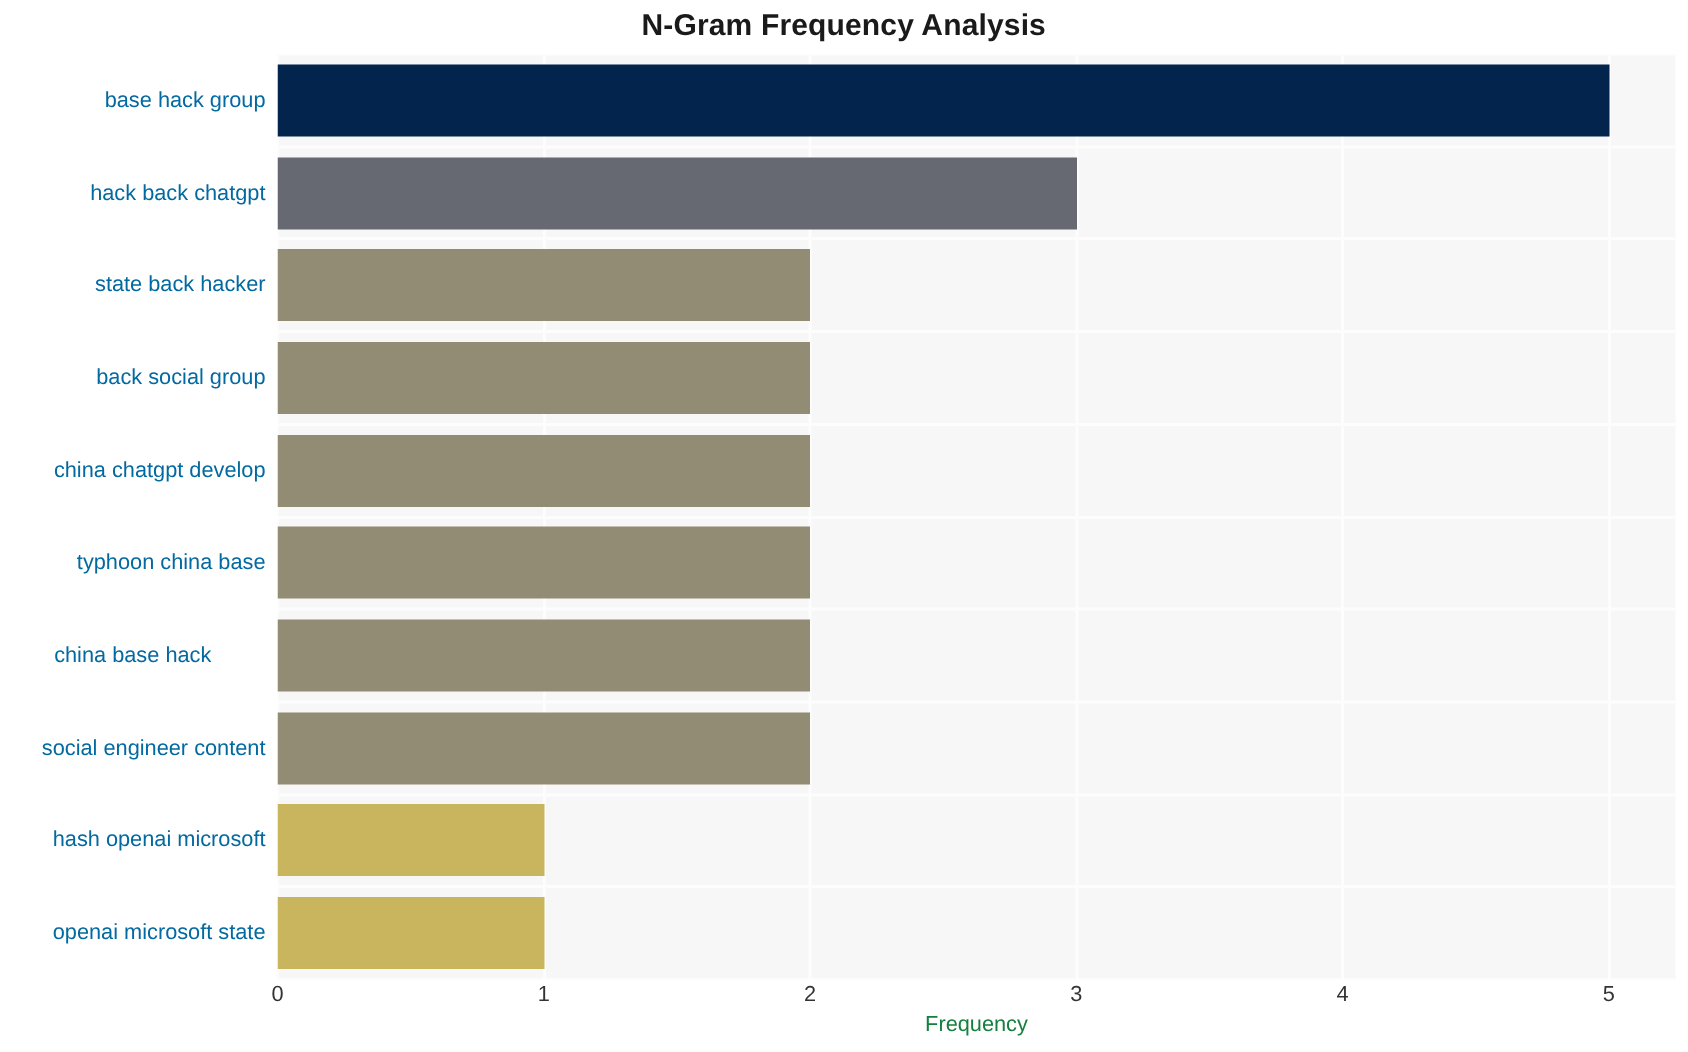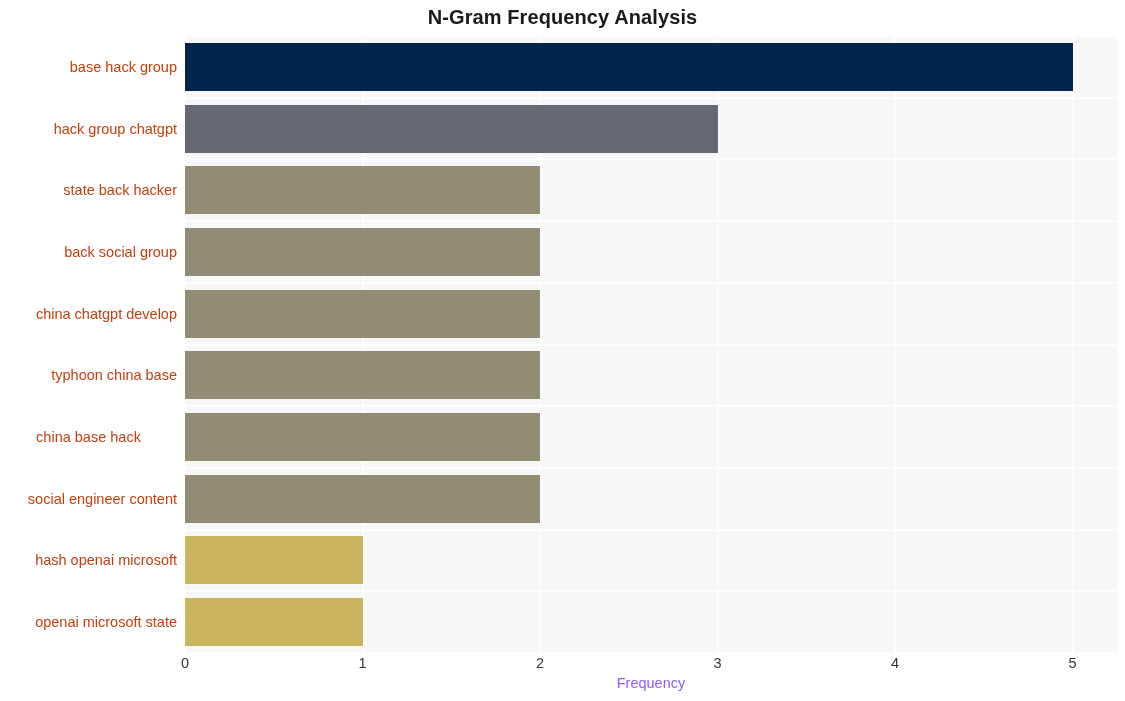--- a/index.html
+++ b/index.html
@@ -66,21 +66,21 @@
     top: 36px;
     width: 177px;
     height: 617px;
   }
   .ytick {
     position: absolute;
     right: 0;
     width: 177px;
     text-align: right;
     font-size: 14.5px;
-    color: #c2410c;
+    color: #0369a1;
     line-height: 16px;
     white-space: nowrap;
   }
   
   #x-axis-labels {
     position: absolute;
     left: 0;
     top: 655px;
     width: 1125px;
     height: 22px;
@@ -94,21 +94,21 @@
     font-size: 14.5px;
     color: #333333;
   }
   #x-axis-title {
     position: absolute;
     left: 185px;
     top: 675px;
     width: 932px;
     text-align: center;
     font-size: 14.5px;
-    color: #8b5cf6;
+    color: #15803d;
   }
 </style>
 </head>
 <body>
 
 <div id="figure">
 
   <div id="chart-title">N-Gram Frequency Analysis</div>
 
   <div id="plot-area">
@@ -142,21 +142,21 @@
         <div class="bar" title="typhoon china base: 2" style="top: 315.35px; height: 48px; width: 355.048px; background: rgb(145, 140, 115);"></div>
         <div class="bar" title="china base hack: 2" style="top: 377.05px; height: 48px; width: 355.048px; background: rgb(145, 140, 115);"></div>
         <div class="bar" title="social engineer content: 2" style="top: 438.75px; height: 48px; width: 355.048px; background: rgb(145, 140, 115);"></div>
         <div class="bar" title="hash openai microsoft: 1" style="top: 500.45px; height: 48px; width: 177.524px; background: rgb(200, 181, 94);"></div>
         <div class="bar" title="openai microsoft state: 1" style="top: 562.15px; height: 48px; width: 177.524px; background: rgb(200, 181, 94);"></div>
       </div>
   </div>
 
   <div id="y-axis-labels">
       <div class="ytick" style="top: 22.85px;">base hack group</div>
-      <div class="ytick" style="top: 84.55px;">hack group chatgpt</div>
+      <div class="ytick" style="top: 84.55px;">hack back chatgpt</div>
       <div class="ytick" style="top: 146.25px; margin-left: 12px;">state back hacker</div>
       <div class="ytick" style="top: 207.95px;">back social group</div>
       <div class="ytick" style="top: 269.65px;">china chatgpt develop</div>
       <div class="ytick" style="top: 331.35px;">typhoon china base</div>
       <div class="ytick" style="top: 393.05px; text-align: center;">china base hack</div>
       <div class="ytick" style="top: 454.75px;">social engineer content</div>
       <div class="ytick" style="top: 516.45px;">hash openai microsoft</div>
       <div class="ytick" style="top: 578.15px;">openai microsoft state</div>
     </div>
 

